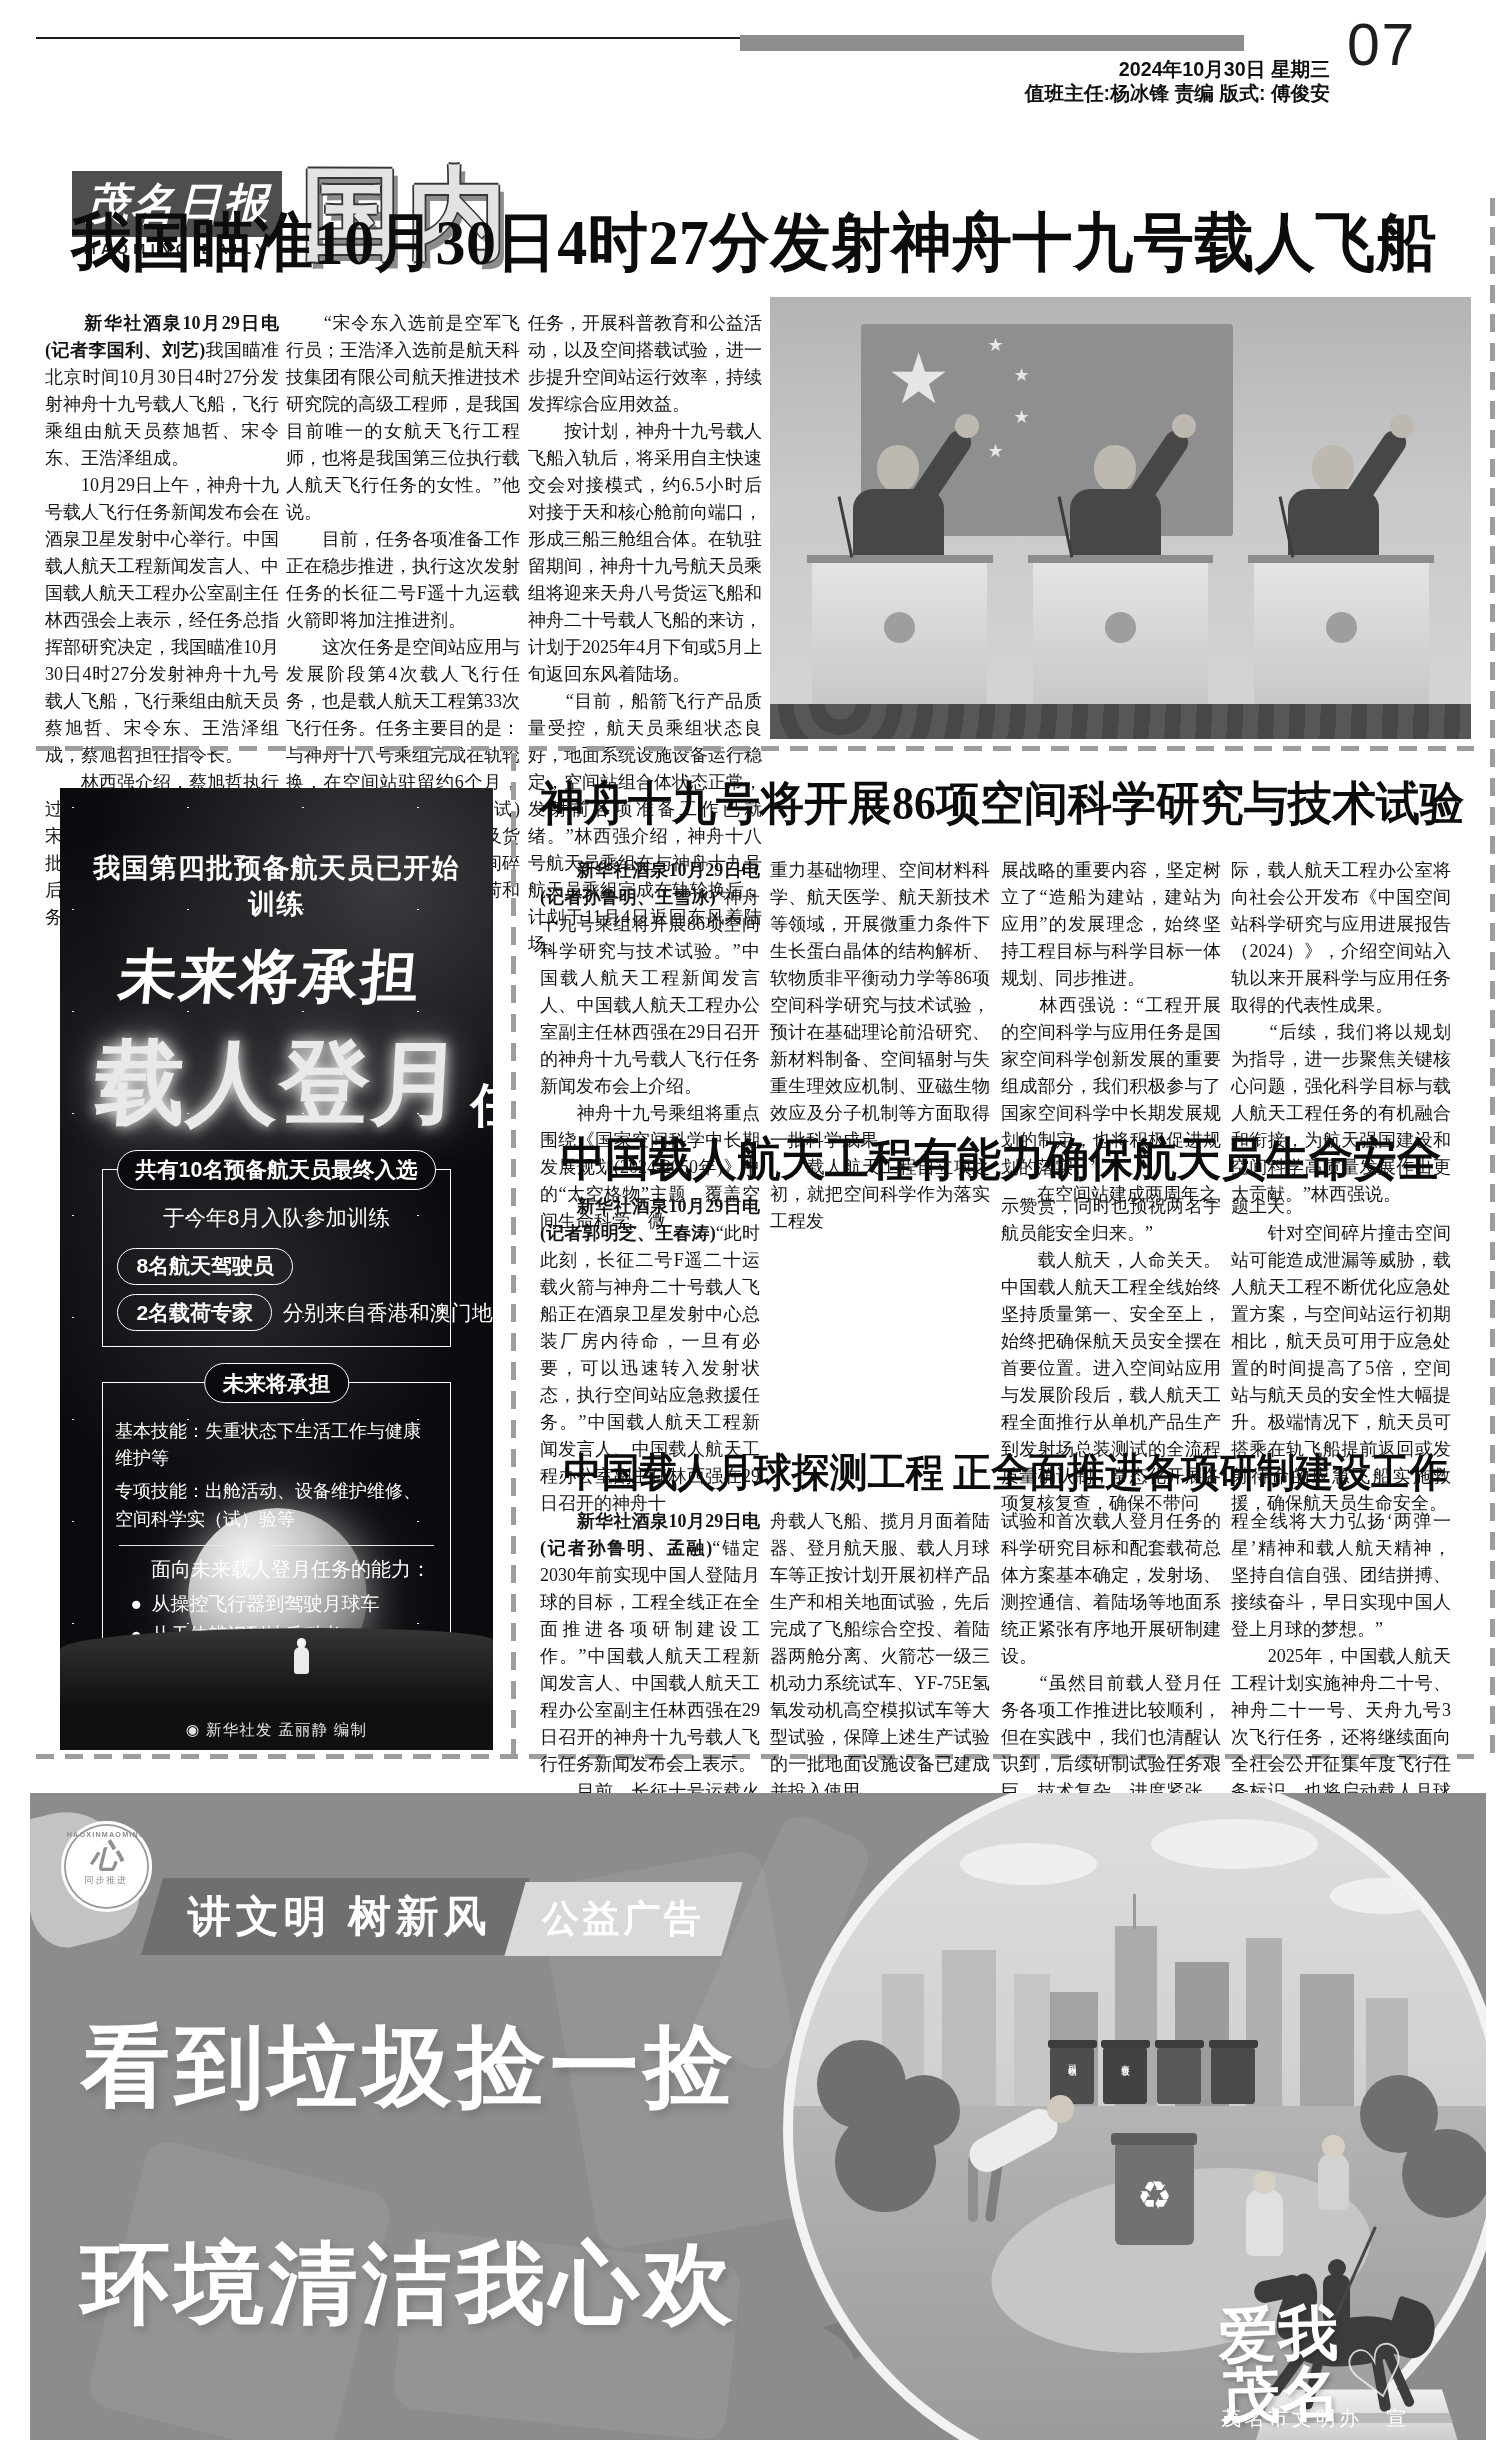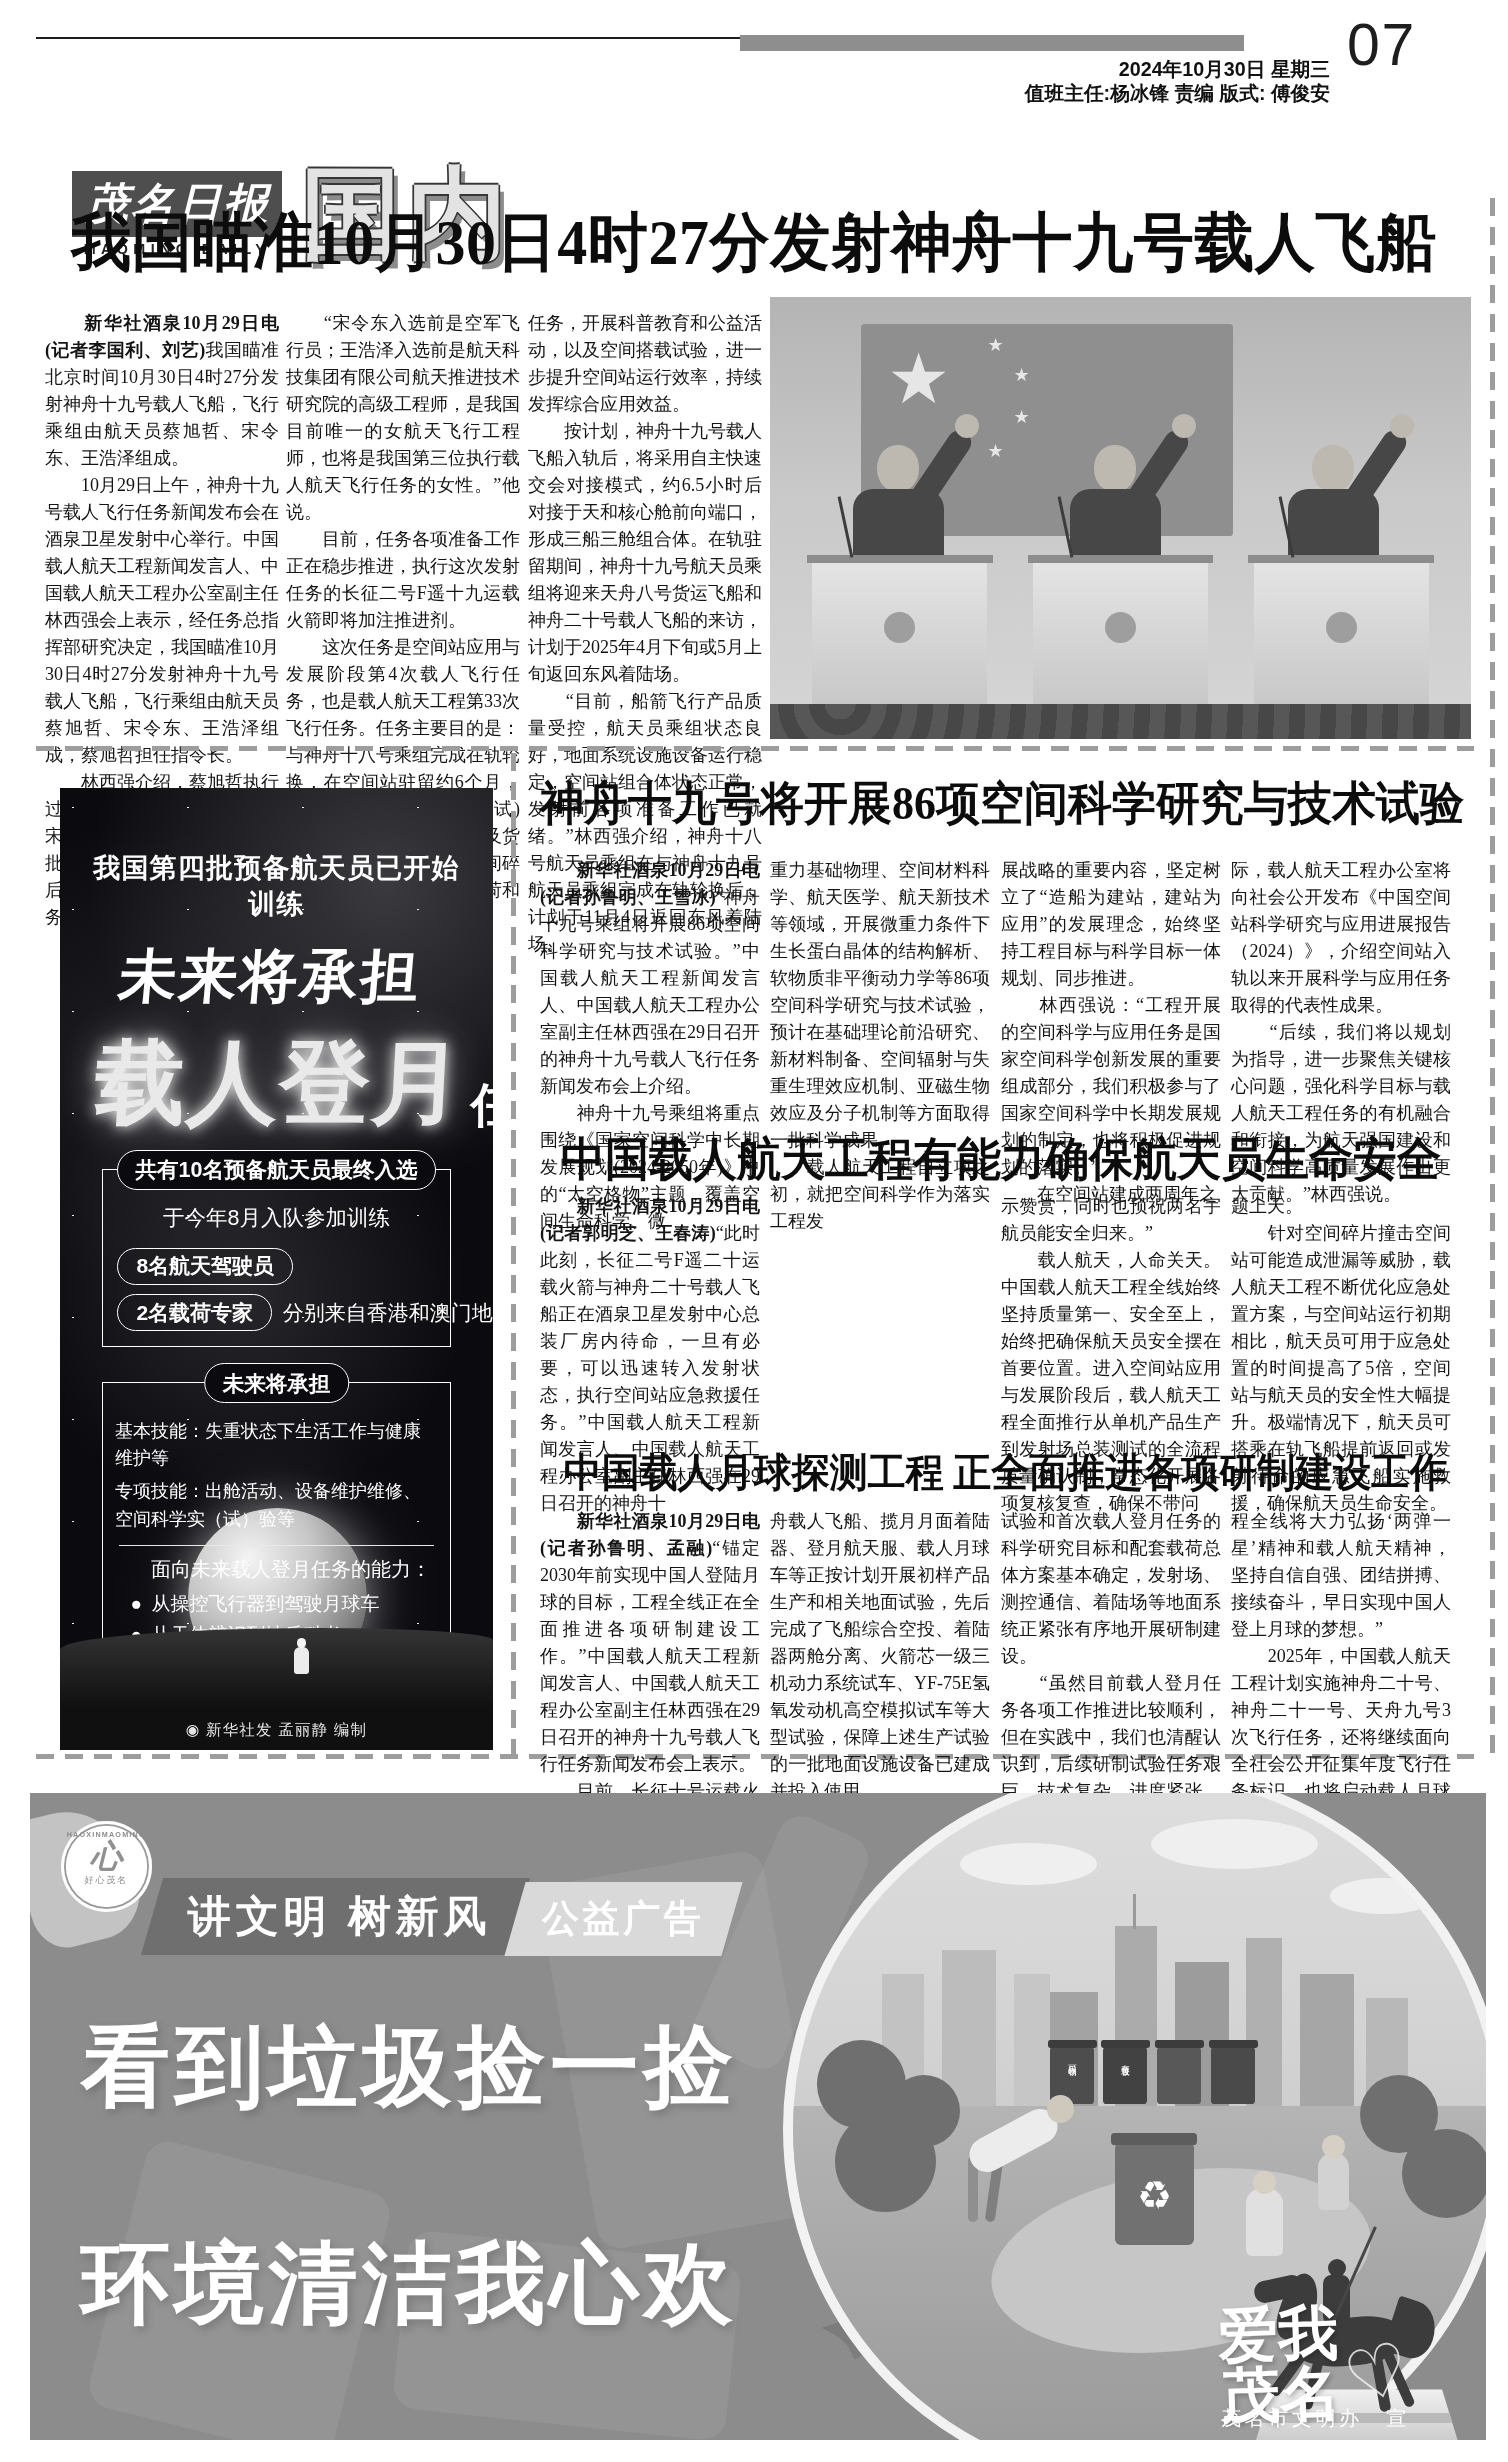--- a/index.html
+++ b/index.html
@@ -320,21 +320,21 @@
     <div class="blob" style="left:537px;top:72px;width:227px;height:370px;transform:rotate(-10deg);"></div>
     <div class="blob" style="left:370px;top:453px;width:334px;height:179px;transform:rotate(6deg);"></div>
     <div class="blob" style="left:704px;top:24px;width:95px;height:251px;transform:rotate(24deg);"></div>
     <div class="wm">茂</div>
 
     <div class="flaglogo">
       <div class="flag-ribbon"></div>
       <div class="logo-circle">
         <span class="logo-ring-text">HAOXINMAOMING</span>
         <span class="logo-mark">心</span>
-        <span class="logo-name">好心茂名</span>
+        <span class="logo-name">同步推进</span>
       </div>
     </div>
 
     <div class="band">
       <span class="band-l"><span>讲文明 树新风</span></span><span class="band-r"><span>公益广告</span></span>
     </div>
 
     <div class="slogan" style="top:214px;">看到垃圾捡一捡</div>
     <div class="slogan" style="top:431px;">环境清洁我心欢</div>
 

